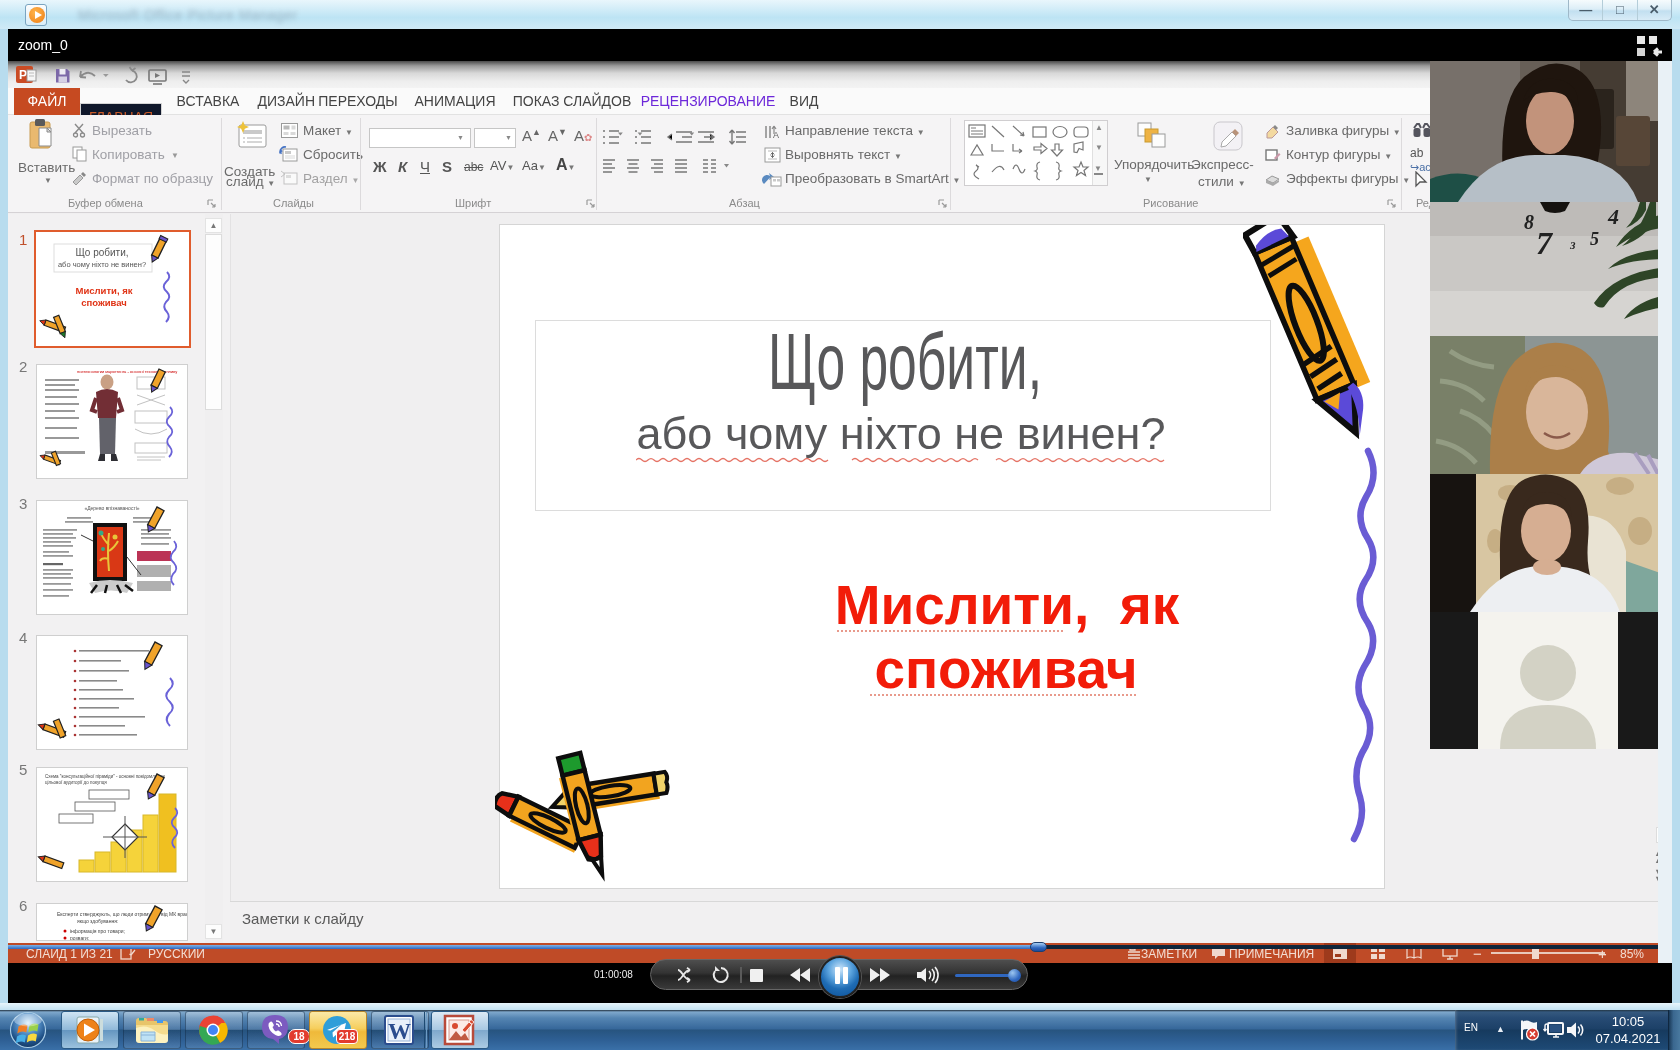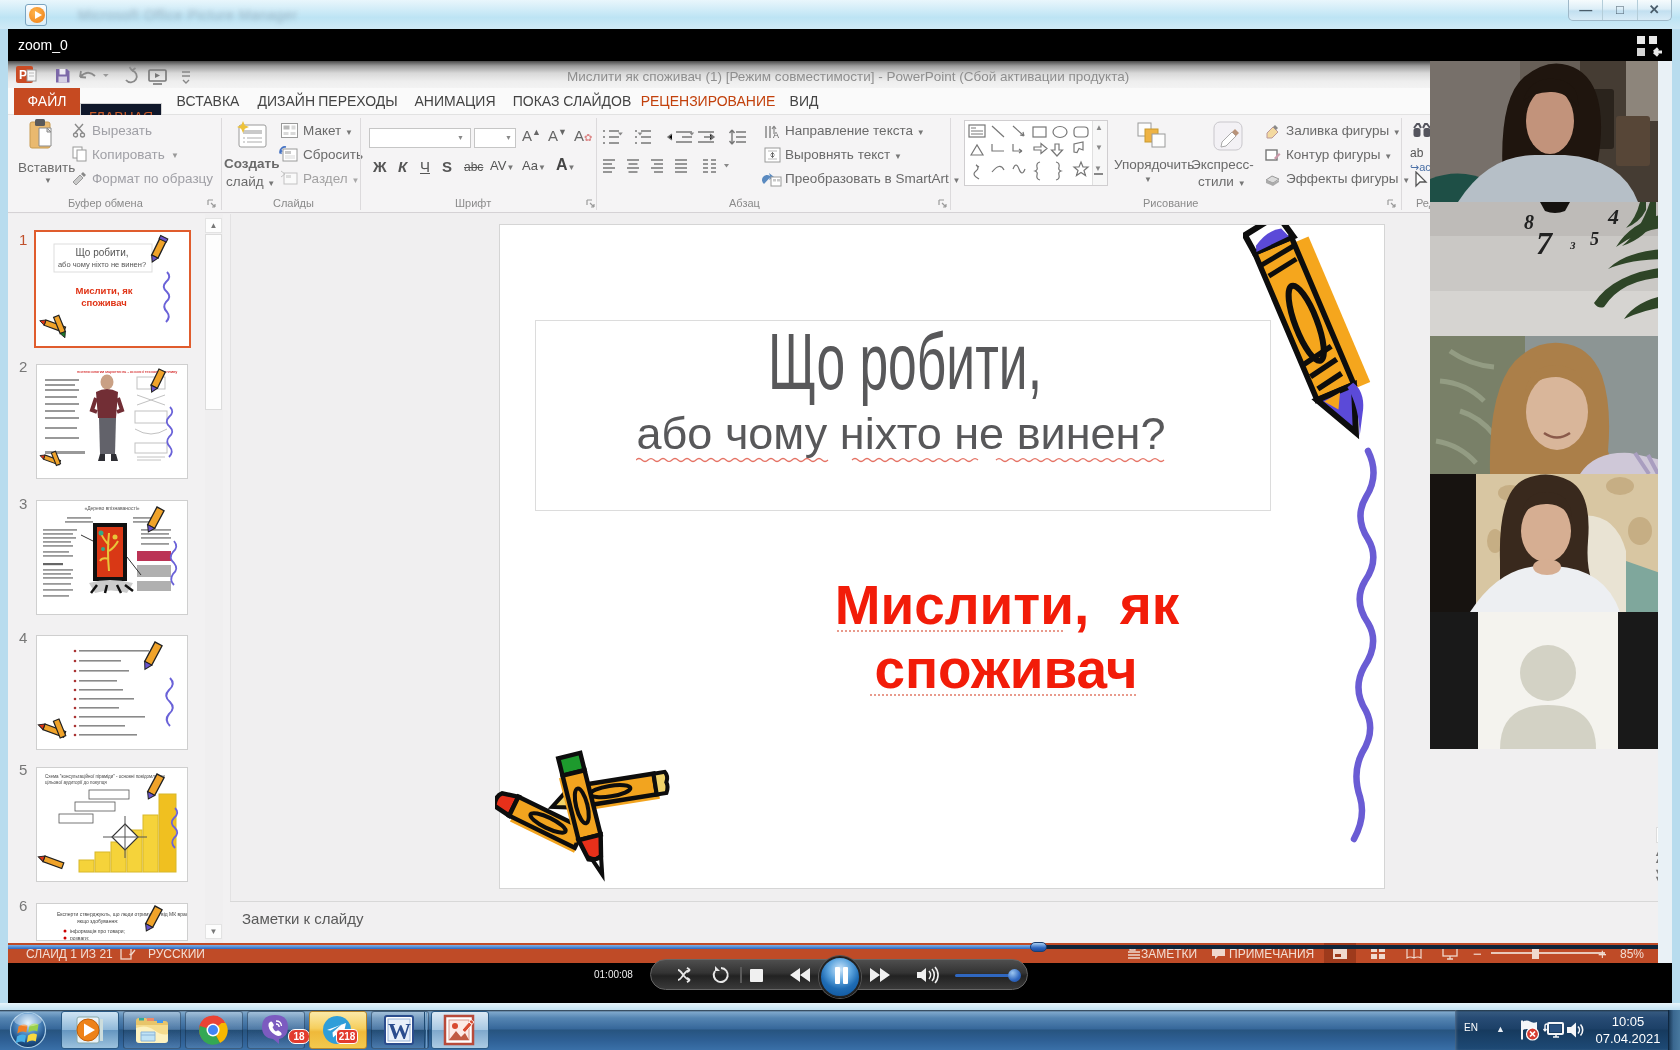--- a/index.html
+++ b/index.html
@@ -61,21 +61,20 @@
     <rect x="4" y="1" width="8" height="8" fill="#e8e8e8"></rect>
     <rect x="16" y="1" width="8" height="8" fill="#e8e8e8"></rect>
     <rect x="4" y="13" width="8" height="8" fill="#d5d5d5"></rect>
     <path d="M27 13 L19 13 M19 13 l4 -3.5 M19 13 l4 3.5" stroke="#e8e8e8" stroke-width="3" fill="none" transform="translate(2,4)"></path>
   </svg>
 </div>
 <div class="abs" id="content">
   <div class="abs" id="ppt">
 
     <div class="abs" style="left:0;top:0;width:1664px;height:27px;background:linear-gradient(180deg,#4a4a4a 0%,#9a9a9a 18%,#d8d8d8 45%,#eeeeee 75%,#f3f3f3 100%)"></div>
-    <div class="abs" style="left:559px;top:8px;white-space:nowrap;color:#8e8e8e;font-size:13.5px;">Мислити як споживач (1) [Режим совместимости] - PowerPoint (Сбой активации продукта)</div>
 
     <svg class="abs" style="left:8px;top:3px" width="180" height="24" viewBox="0 0 180 24">
       <rect x="0" y="2" width="17" height="17" rx="2" fill="#ca4b24"></rect>
       <text x="3" y="15" fill="#fff" font-size="12" font-weight="bold" font-family="Liberation Sans">P</text>
       <rect x="11" y="6" width="9" height="11" fill="#f6f6f6" stroke="#999" stroke-width="1"></rect>
       <line x1="13" y1="9" x2="18" y2="9" stroke="#bbb"></line>
         <line x1="13" y1="12" x2="18" y2="12" stroke="#bbb"></line>
       <path d="M40 5 h11 l2.5 2.5 v11 h-13.5 z" fill="#7c68a8"></path>
       <rect x="43.5" y="5" width="6" height="5.5" fill="#eeecf4"></rect>
         <rect x="42.5" y="12.5" width="8.5" height="6" fill="#d5d0e4"></rect>
@@ -89,21 +88,21 @@
     </svg>
 
     <div class="abs" style="left:0;top:27px;width:1422px;height:27px;background:#fafafa;border-bottom:1px solid #e2e2e2"></div>
     <div class="abs tab" style="left:6px;top:27px;width:66px;background:#c64a21;color:#fff;">ФАЙЛ</div>
     <div class="abs tab" style="left:72px;top:42px;width:82px;background:#0f172a;border:1px solid #d4d4d4;border-bottom:none;color:#c85a28;">ГЛАВНАЯ</div>
     <div class="abs tab" style="left:163px;top:27px;width:74px;color:#444;">ВСТАВКА</div>
     <div class="abs tab" style="left:237px;top:27px;width:70px;color:#444;text-align:right;">ДИЗАЙН</div>
     <div class="abs tab" style="left:307px;top:27px;width:86px;color:#444;">ПЕРЕХОДЫ</div>
     <div class="abs tab" style="left:401px;top:27px;width:92px;color:#444;">АНИМАЦИЯ</div>
     <div class="abs tab" style="left:502px;top:27px;width:124px;color:#444;">ПОКАЗ СЛАЙДОВ</div>
-    <div class="abs tab" style="left:631px;top:27px;width:138px;color:#c2410c;">РЕЦЕНЗИРОВАНИЕ</div>
+    <div class="abs tab" style="left:631px;top:27px;width:138px;color:#6d28d9;">РЕЦЕНЗИРОВАНИЕ</div>
     <div class="abs tab" style="left:768px;top:27px;width:56px;color:#444;">ВИД</div>
 
     <div class="abs" id="ribbon" style="left:0;top:54px;width:1422px;height:98px;background:#f5f4f5;border-bottom:1px solid #d5d2d5"></div>
 
     <svg class="abs" style="left:21px;top:58px" width="26" height="40" viewBox="0 0 26 40">
       <rect x="1" y="3" width="20" height="26" rx="2" fill="#e9b96f" stroke="#c89c53"></rect>
       <rect x="6" y="0" width="10" height="7" rx="1.5" fill="#5a5a5a"></rect>
       <path d="M10 9 h12 v18 h-12 z" fill="#fff" stroke="#8a8a8a"></path>
       <path d="M18 9 l4 4 h-4 z" fill="#d8d8d8" stroke="#8a8a8a"></path>
     </svg>
@@ -131,21 +130,21 @@
       <path d="M1 1 h5 M1 1 v5 M4 4 l4 4 M8 8 v-3 M8 8 h-3" stroke="#9a9a9a" stroke-width="1.2" fill="none"></path>
     </svg>
     <div class="abs gsep" style="left:213px;"></div>
 
     <svg class="abs" style="left:227px;top:60px" width="32" height="30" viewBox="0 0 32 30">
       <rect x="4" y="4" width="27" height="22" rx="2" fill="#fff" stroke="#9a9a9a"></rect>
       <rect x="8" y="9" width="19" height="4" fill="#c9c9c9"></rect>
       <path d="M8 17 h2 M12 17 h15 M8 21 h2 M12 21 h15" stroke="#c9c9c9" stroke-width="1.5"></path>
       <path d="M8 0 l1.8 4.2 L14 6 l-4.2 1.8 L8 12 l-1.8 -4.2 L2 6 l4.2 -1.8 z" fill="#edc23a"></path>
     </svg>
-    <div class="abs ritm" style="left:216px;top:95px;font-weight:bold;">Создать</div>
+    <div class="abs ritm" style="left:216px;top:103px;">Создать</div>
     <div class="abs ritm" style="left:218px;top:113px;">слайд <span style="font-size:8px;color:#777">▼</span></div>
     <svg class="abs" style="left:273px;top:62px" width="17" height="15" viewBox="0 0 17 15">
       <rect x="0.5" y="0.5" width="16" height="14" fill="#fff" stroke="#9a9a9a"></rect>
       <rect x="2.5" y="2.5" width="6" height="4" fill="#b9b9b9"></rect>
         <rect x="10.5" y="2.5" width="4" height="4" fill="#d9d9d9"></rect>
       <rect x="2.5" y="9" width="5" height="3" fill="#d9d9d9"></rect>
         <rect x="9.5" y="9" width="5" height="3" fill="#d9d9d9"></rect>
     </svg>
     <div class="abs ritm" style="left:295px;top:62px;">Макет <span style="font-size:8px;color:#777">▼</span></div>
     <svg class="abs" style="left:271px;top:85px" width="19" height="17" viewBox="0 0 19 17">

